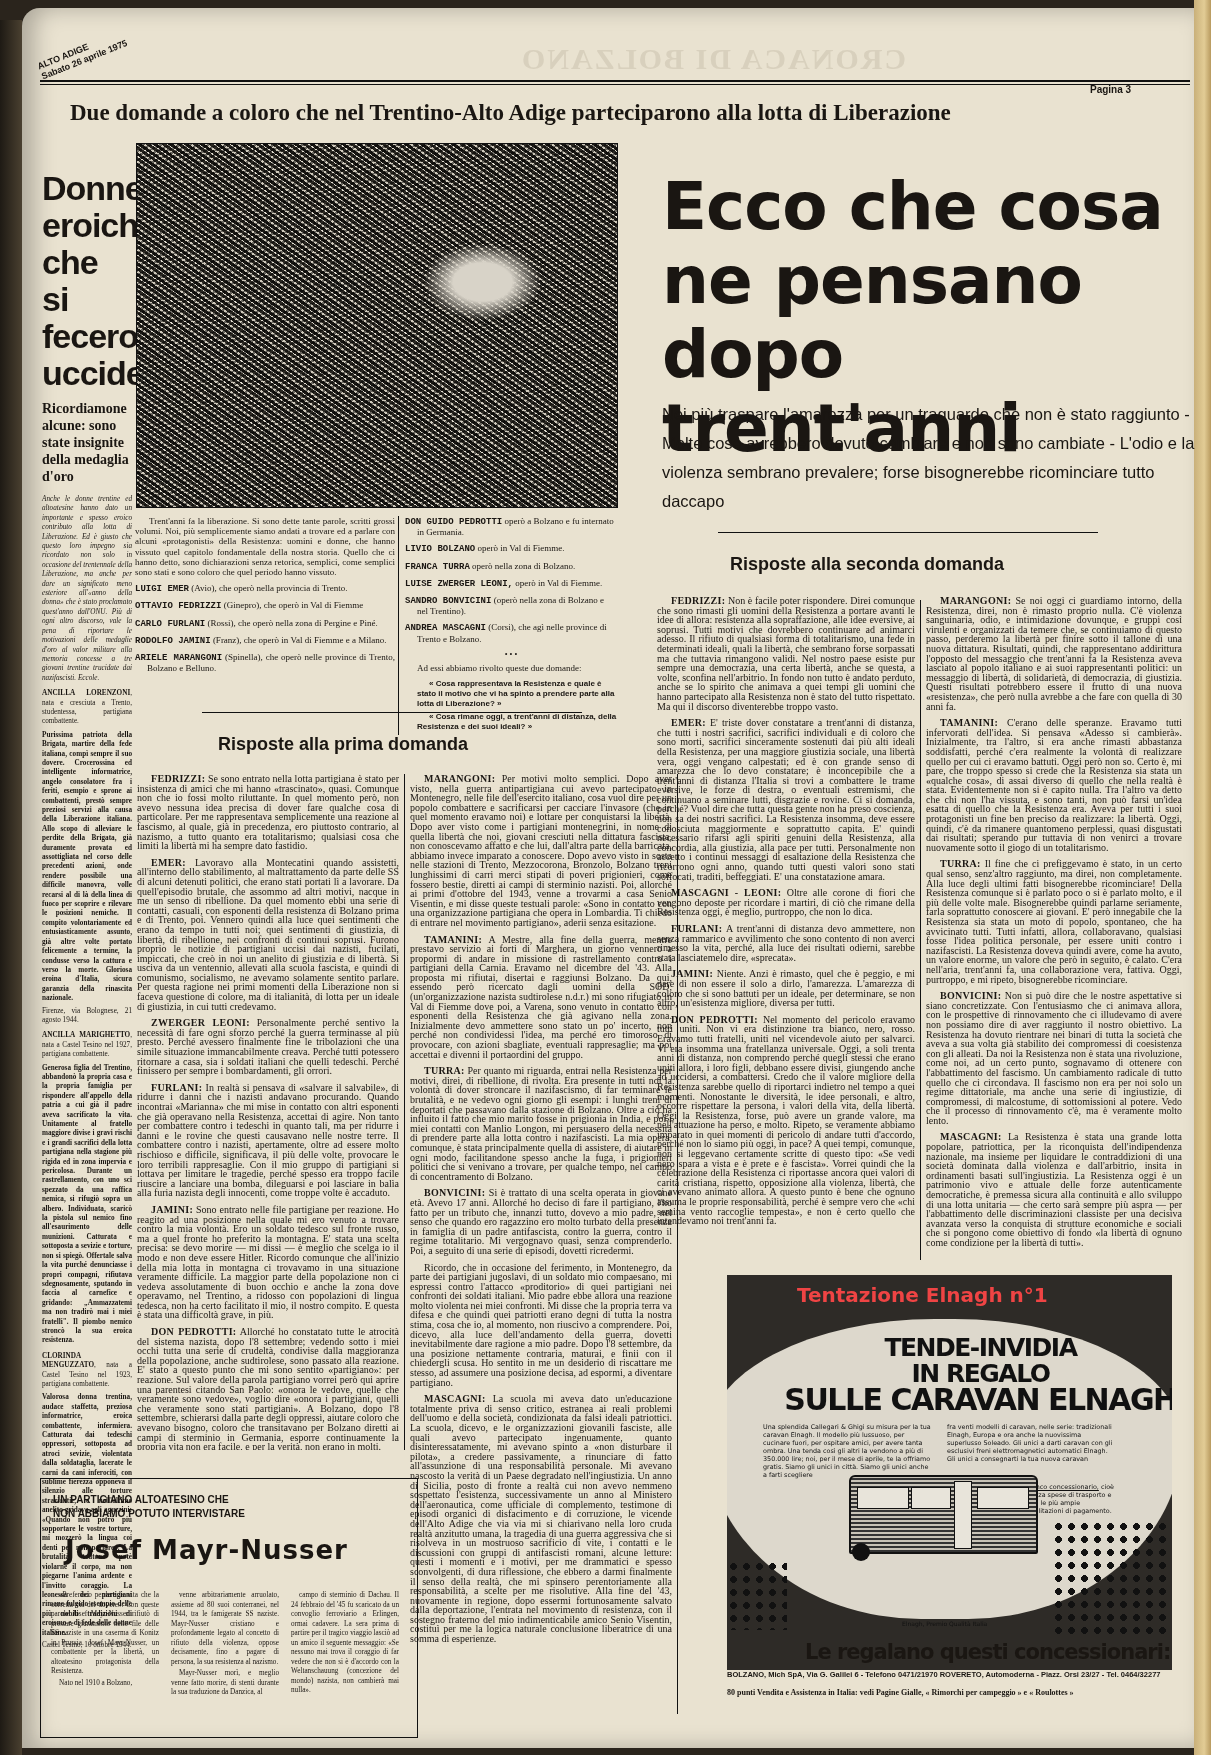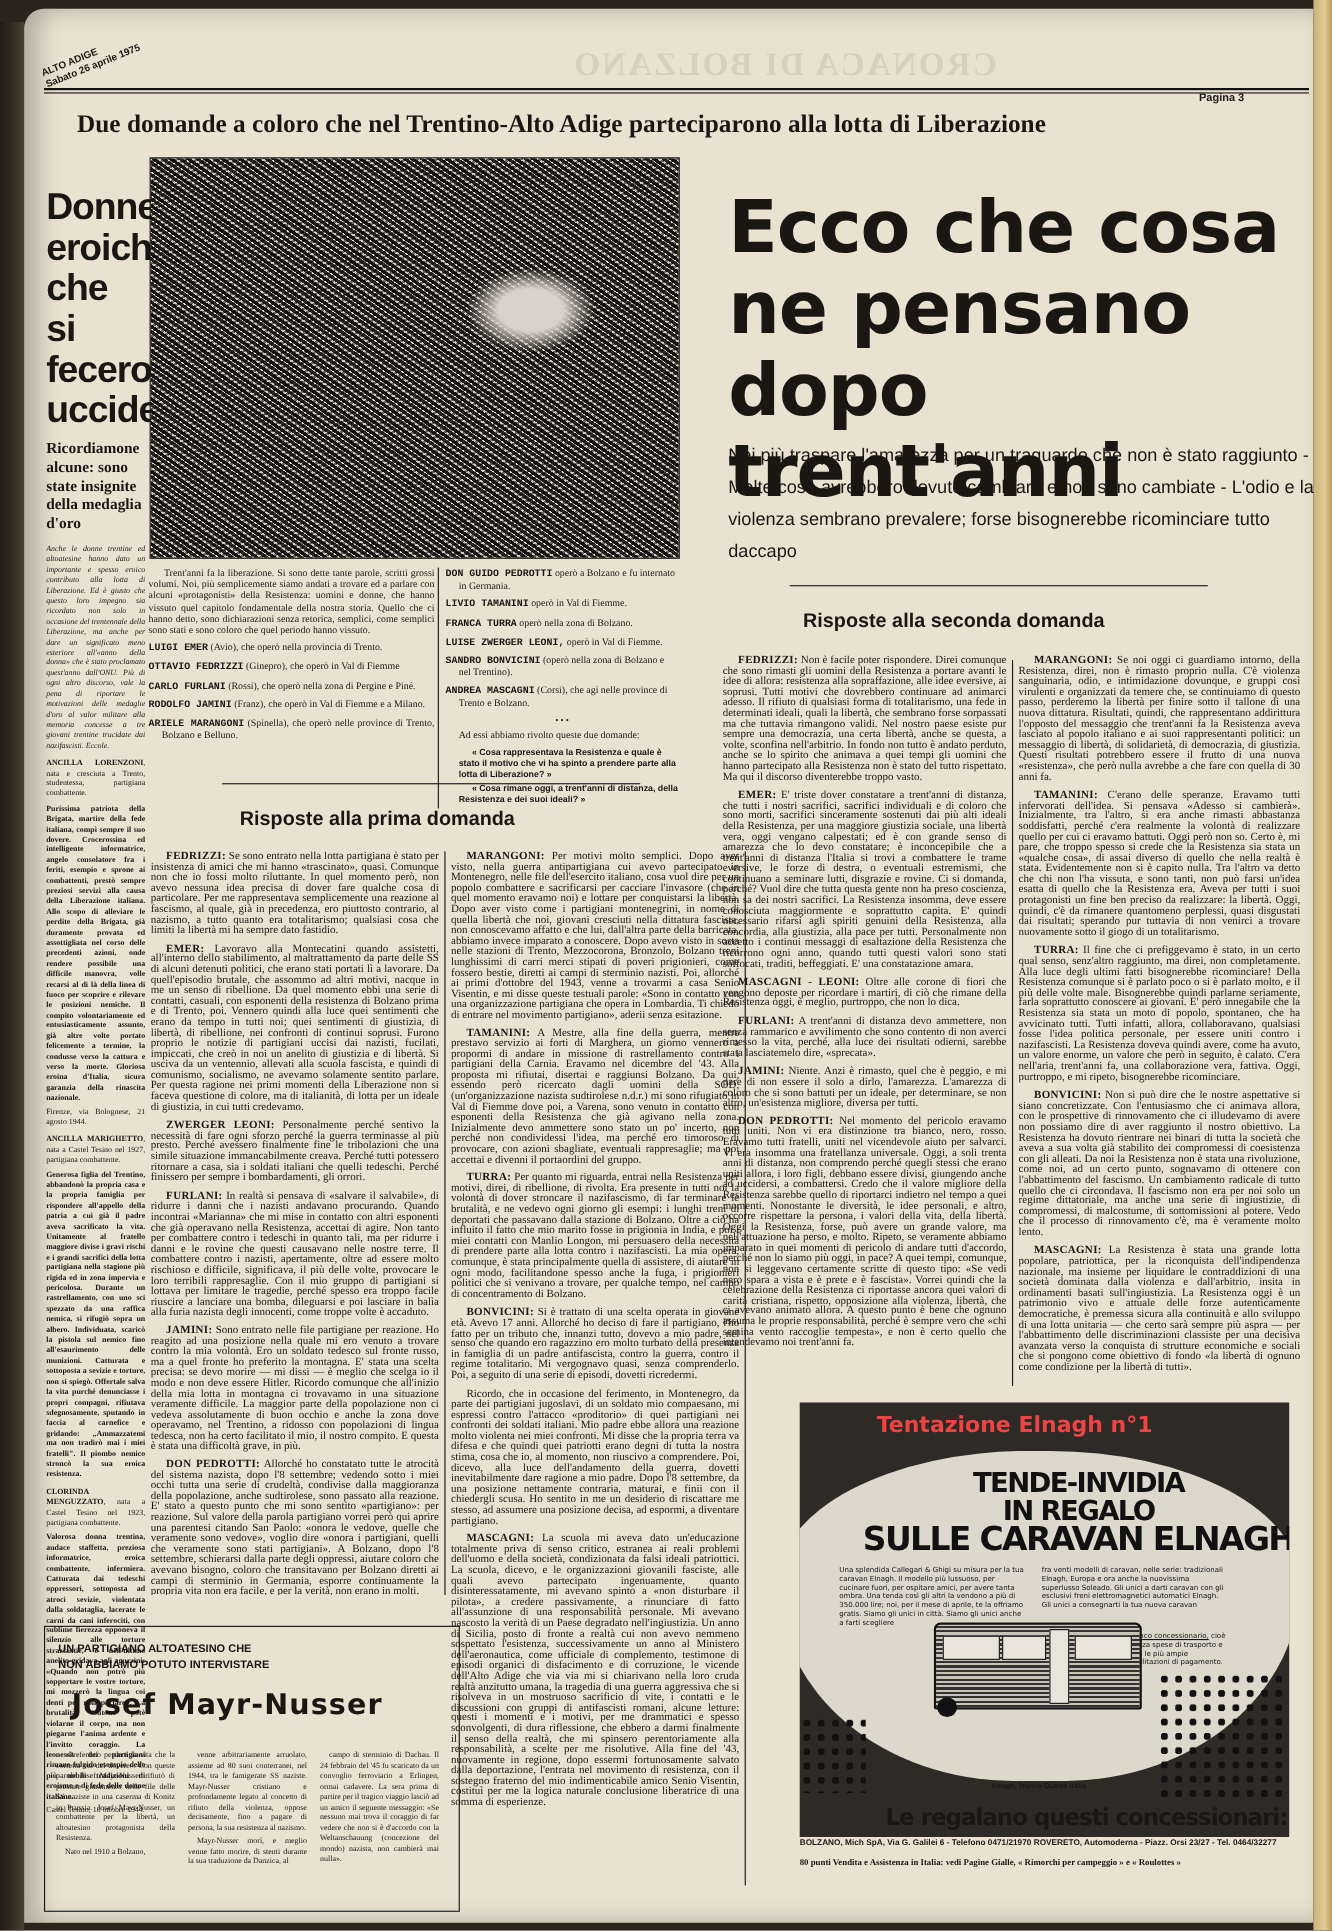--- a/index.html
+++ b/index.html
@@ -115,21 +115,21 @@
   <div class="names">
     <p><b>LUIGI EMER</b><span> (Avio), che operò nella provincia di Trento.</span></p>
     <p><b>OTTAVIO FEDRIZZI</b><span> (Ginepro), che operò in Val di Fiemme</span></p>
     <p><b>CARLO FURLANI</b><span> (Rossi), che operò nella zona di Pergine e Piné.</span></p>
     <p><b>RODOLFO JAMINI</b><span> (Franz), che operò in Val di Fiemme e a Milano.</span></p>
     <p><b>ARIELE MARANGONI</b><span> (Spinella), che operò nelle province di Trento, Bolzano e Belluno.</span></p>
   </div>
 </div>
 <div class="abs intro2 names">
   <p><b>DON GUIDO PEDROTTI</b><span> operò a Bolzano e fu internato in Germania.</span></p>
-  <p><b>LIVIO TAMANINI</b><span> operò in Val di Fiemme.</span></p>
+  <p><b>LIVIO BOLZANO</b><span> operò in Val di Fiemme.</span></p>
   <p><b>FRANCA TURRA</b><span> operò nella zona di Bolzano.</span></p>
   <p><b>LUISE ZWERGER LEONI,</b><span> operò in Val di Fiemme.</span></p>
   <p><b>SANDRO BONVICINI</b><span> (operò nella zona di Bolzano e nel Trentino).</span></p>
   <p><b>ANDREA MASCAGNI</b><span> (Corsi), che agì nelle province di Trento e Bolzano.</span></p>
   <div style="text-align:center;font-size:8px;margin:2px 0 4px">• • •</div>
   <p style="text-indent:12px;padding-left:0">Ad essi abbiamo rivolto queste due domande:</p>
   <div class="qs">
     <p>« Cosa rappresentava la Resistenza e quale è stato il motivo che vi ha spinto a prendere parte alla lotta di Liberazione? »</p>
     <p>« Cosa rimane oggi, a trent'anni di distanza, della Resistenza e dei suoi ideali? »</p>
   </div>

